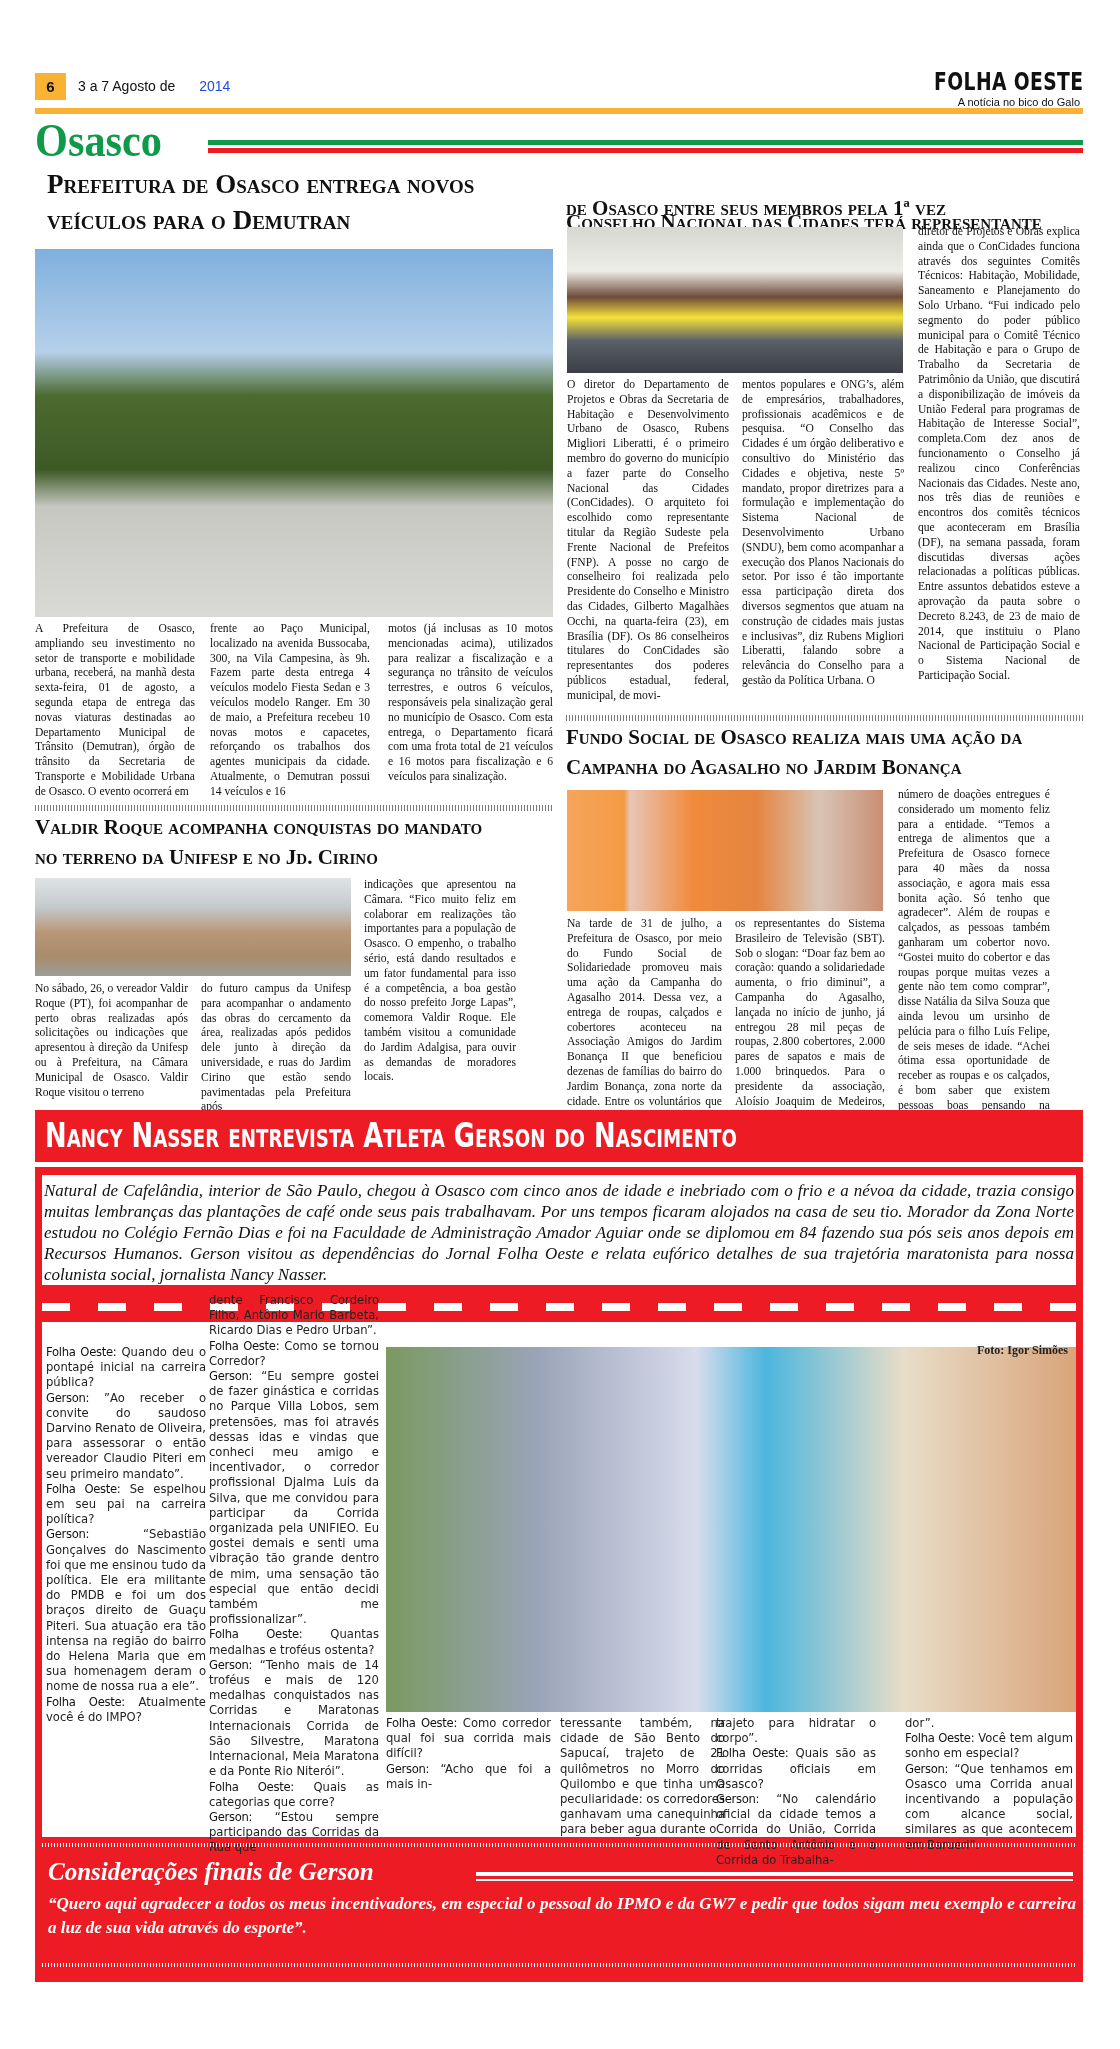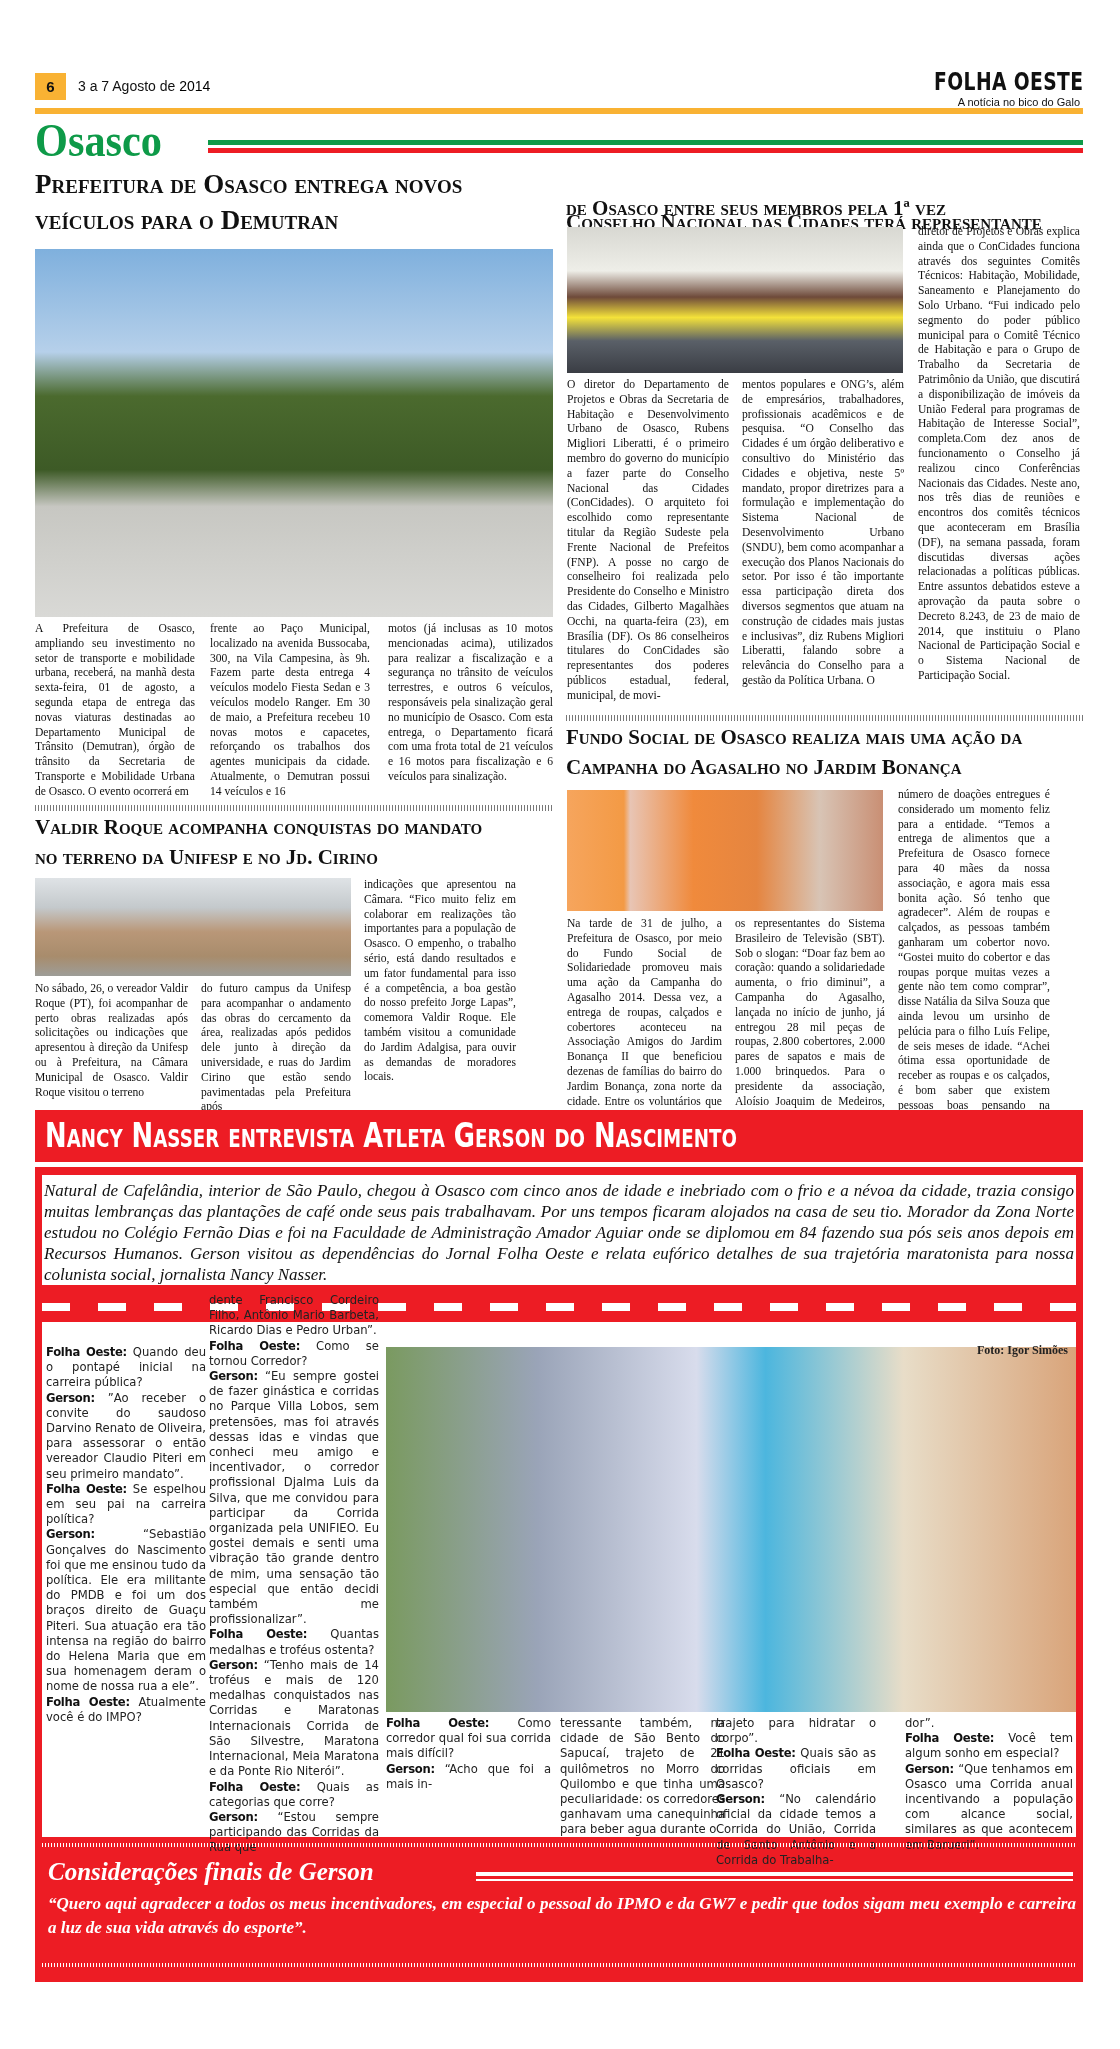--- a/index.html
+++ b/index.html
@@ -4,30 +4,30 @@
 <style>
   * { box-sizing: border-box; margin: 0; padding: 0; }
   html, body { width: 1120px; height: 2049px; background: #ffffff; overflow: hidden; }
   body { position: relative; font-family: "Liberation Serif", serif; color: #111; }
 
   .abs { position: absolute; }
 
   
   .page-num { left: 35px; top: 73px; width: 31px; height: 27px; background: #f9b233; font: bold 15px "Liberation Sans", sans-serif; color:#111; display:flex; align-items:center; justify-content:center; }
   .date { left: 78px; top: 78px; font: 14px "Liberation Sans", sans-serif; color:#111; }
-  .date .yr { color: #000000; }
+  .date .yr { color: #1d4ed8; margin-left: 20px; }
   .brand { right: 37px; top: 68px; font: bold 24px "DejaVu Sans", sans-serif; letter-spacing: 0.5px; transform: scaleX(0.78); transform-origin: right; color:#111; }
   .tagline { right: 40px; top: 96px; font: 11px "Liberation Sans", sans-serif; color:#111;margin-left:27px; }
   .orange-bar { left: 35px; top: 108px; width: 1048px; height: 6px; background: #f9b233; }
 
   .section-title { left: 35px; top: 118px; font: bold 46px "Liberation Serif", serif; color: #0e9a48; line-height: 46px; transform: scaleX(0.92); transform-origin: left; }
   .stripe-green { left: 208px; top: 140px; width: 875px; height: 5px; background: #0e9a48; }
   .stripe-red { left: 208px; top: 148px; width: 875px; height: 5px; background: #ed1c24; }
 
-  .headline { font: bold 26px "Liberation Serif", serif; font-variant: small-caps; line-height: 36px; color: #111; transform-origin: left; }
+  .headline { font: bold 26px "Liberation Serif", serif; font-variant: small-caps; line-height: 36px; color: #111; transform-origin: left; margin-left: 12px; }
   .headline-sm { font: bold 21px "Liberation Serif", serif; font-variant: small-caps; line-height: 31px; color: #111; }
 
   .col { font: 11.6px "Liberation Serif", serif; line-height: 14.8px; text-align: justify; color:#111; hyphens: auto; }
   .photo { overflow: hidden; }
   .dotsep { height: 6px; background: repeating-linear-gradient(90deg, #777 0 1px, #fff 1px 3px); }
 
   
   .ph-cars { background: linear-gradient(180deg, #7fb0dd 0%, #b6d0ea 28%, #4b6a2e 40%, #3d5a26 60%, #c7c7c2 70%, #d9d9d6 100%); }
   .ph-council { background: linear-gradient(180deg, #d8d8d2 0%, #eeeee8 30%, #6e4a3a 48%, #f4e23a 62%, #5a6068 78%, #3a3d44 100%); }
   .ph-fence { background: linear-gradient(180deg, #dfe3e6 0%, #c4c9cc 30%, #b99778 55%, #a88c6c 80%, #9d9d98 100%); }
@@ -36,21 +36,21 @@
 
   
   .red-banner { left: 35px; top: 1110px; width: 1048px; height: 52px; background: #ed1c24; }
   .red-banner-title { left: 45px; top: 1111px; width: 1030px; font: bold 34px "DejaVu Sans", sans-serif; font-variant: small-caps; color: #fff; white-space: nowrap; transform: scaleX(0.76); transform-origin: left; line-height: 48px; }
   .red-frame { left: 35px; top: 1167px; width: 1048px; height: 815px; background: #ed1c24; }
   .intro-box { left: 42px; top: 1175px; width: 1034px; height: 110px; background: #fff; }
   .intro-text { left: 44px; top: 1180px; width: 1030px; font: italic 17px "Liberation Serif", serif; line-height: 21px; text-align: justify; color:#111; }
   .dash-row { left: 42px; top: 1303px; width: 1034px; height: 8px; background: repeating-linear-gradient(90deg, #fff 0 28px, transparent 28px 56px); }
   .body-box { left: 42px; top: 1322px; width: 1034px; height: 515px; background: #fff; }
   .icol { font: 11.6px "DejaVu Sans", sans-serif; line-height: 15.2px; text-align: justify; color:#222; transform-origin: left top; }
-  .icol b { font-family: "DejaVu Sans", sans-serif; font-weight: bold; color:#111; letter-spacing: -0.3px; }
+  .icol b { font-family: "DejaVu Sans", sans-serif; font-weight: normal; color:#111; letter-spacing: -0.3px; }
   .credit { right: 52px; top: 1343px; font: bold 12px "Liberation Serif", serif; color:#222; }
 
   .white-dots { left: 42px; height: 4px; width: 1034px; background: repeating-linear-gradient(90deg, #fff 0 1px, transparent 1px 3px); }
   .final-title { left: 48px; top: 1858px; font: italic bold 25px "Liberation Serif", serif; color:#fff; white-space: nowrap; }
   .final-line1 { left: 476px; top: 1872px; width: 597px; height: 4px; background:#fff; }
   .final-line2 { left: 476px; top: 1879px; width: 597px; height: 2px; background:#fff; }
   .final-quote { left: 48px; top: 1892px; width: 1028px; font: italic bold 17px "Liberation Serif", serif; line-height: 24px; color:#fff; text-align: justify; }
 </style>
 </head>
 <body>

